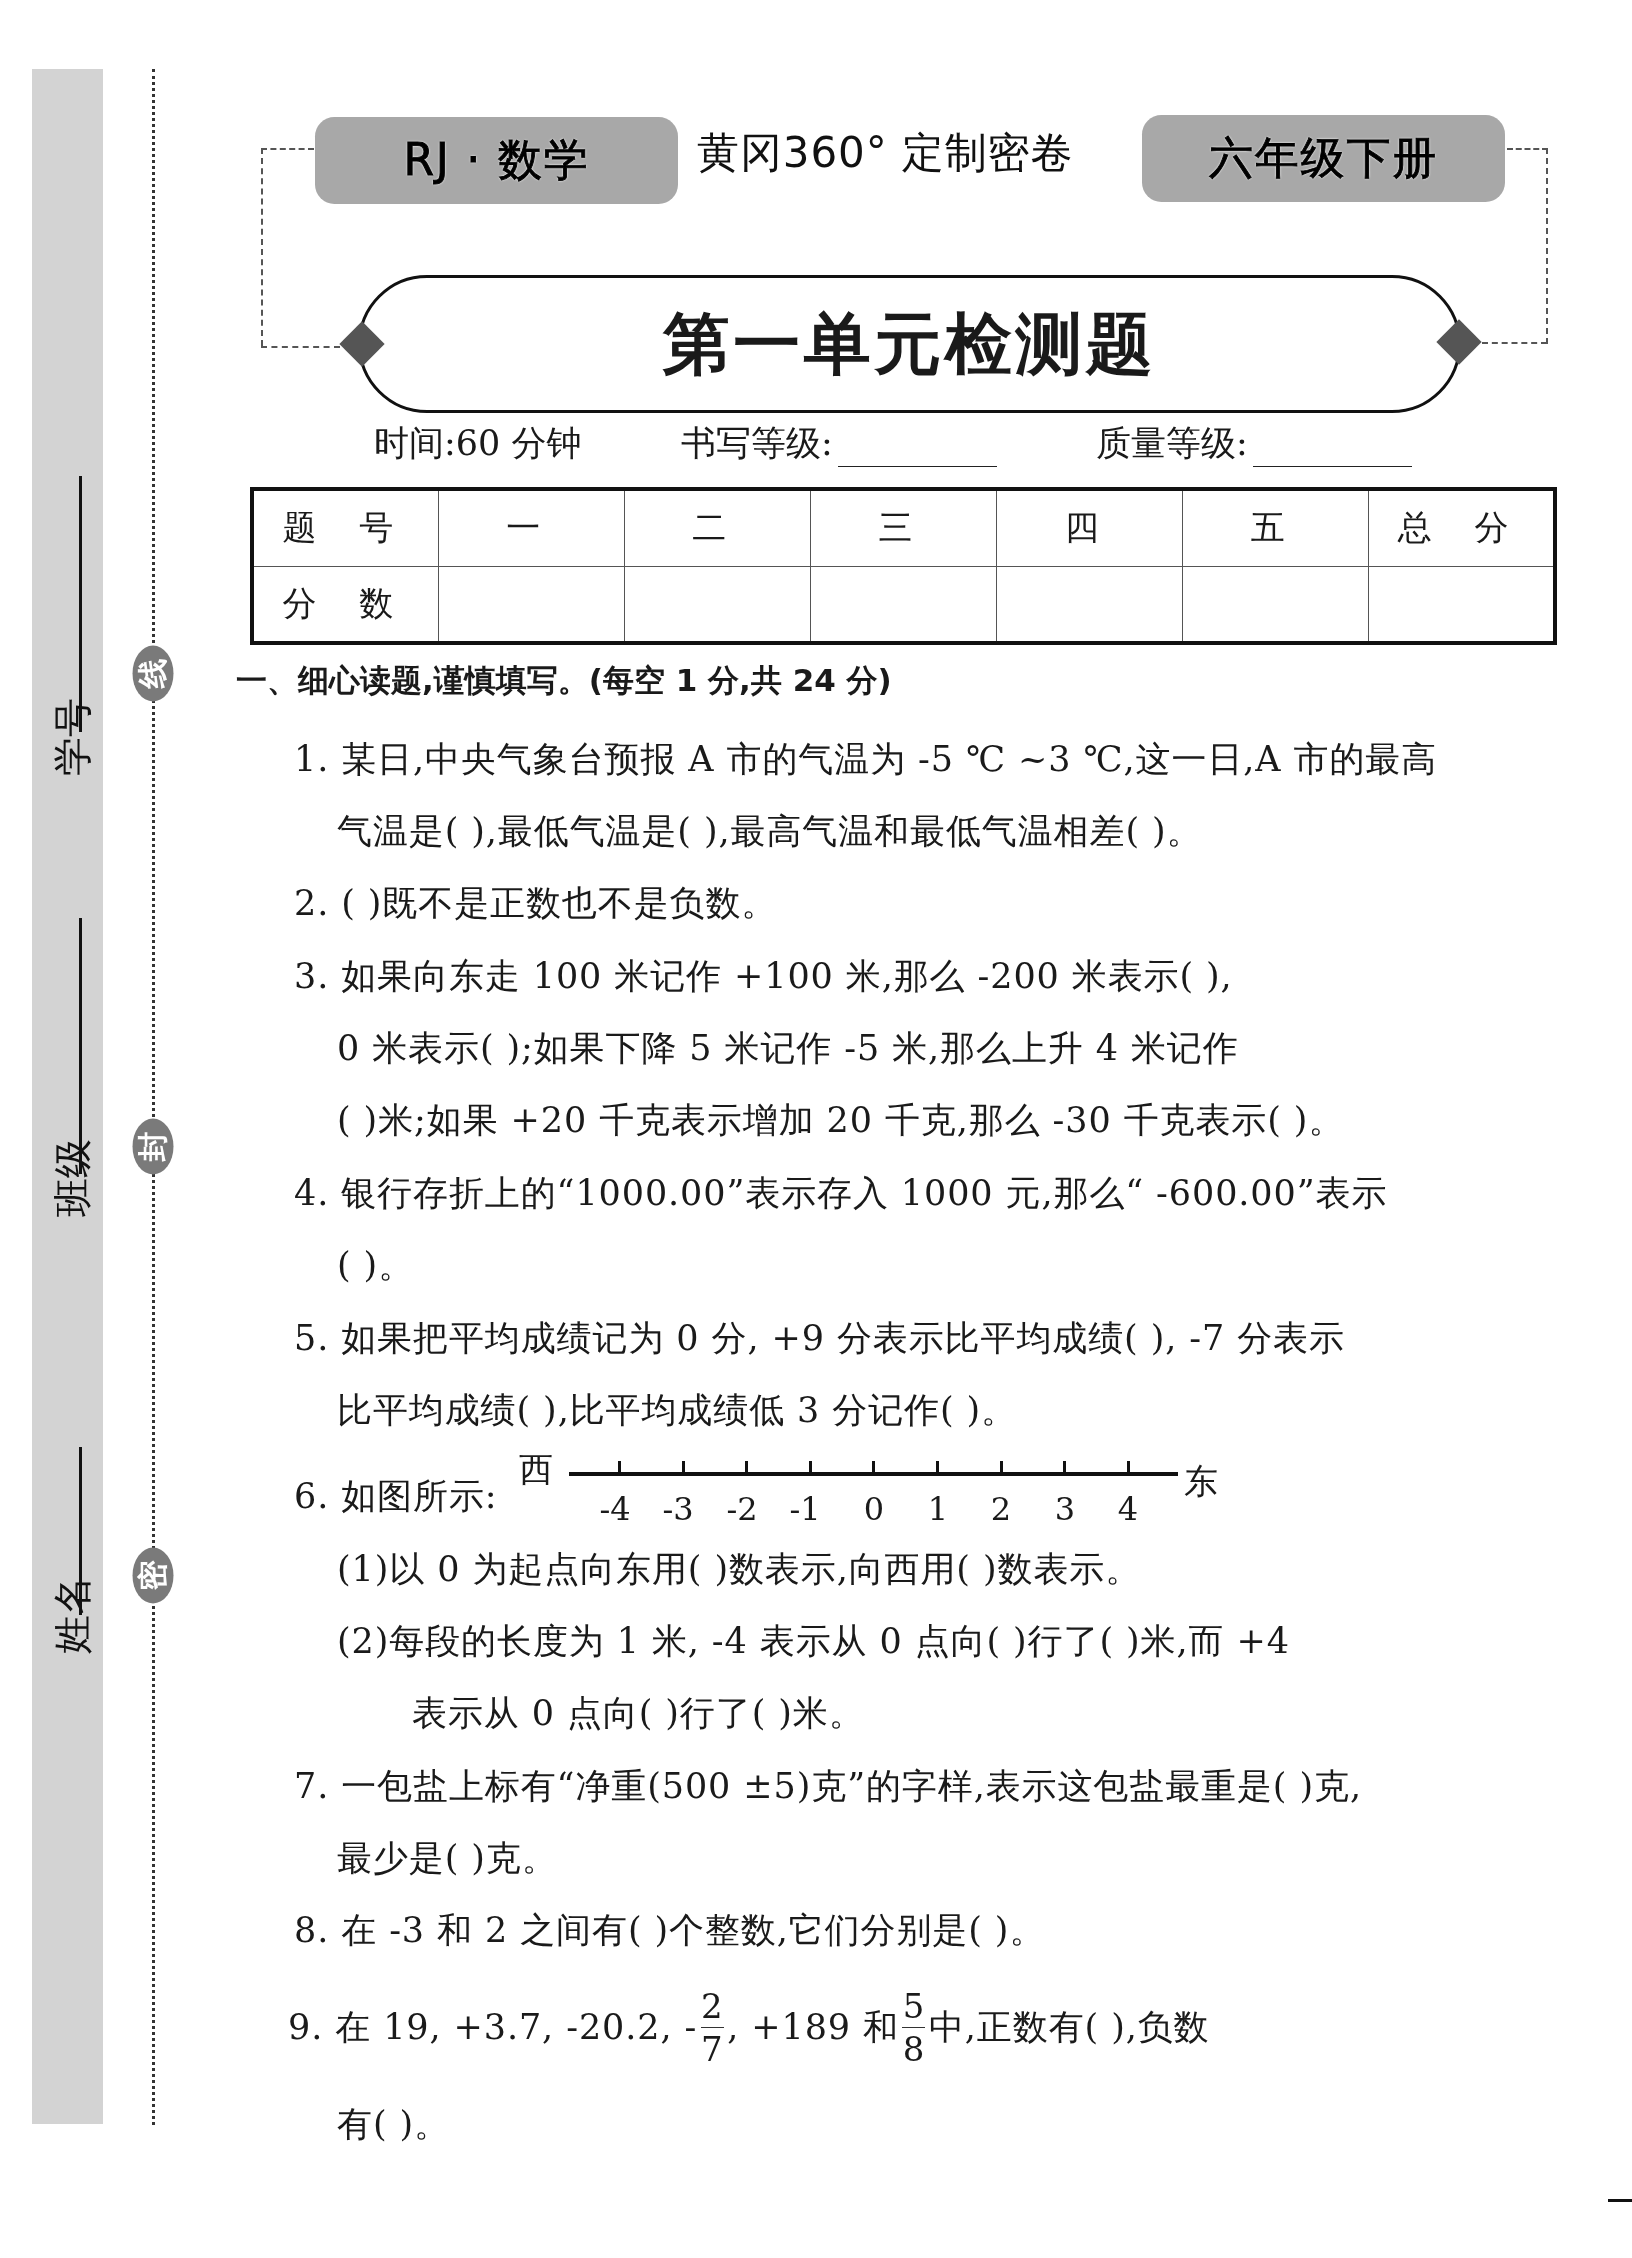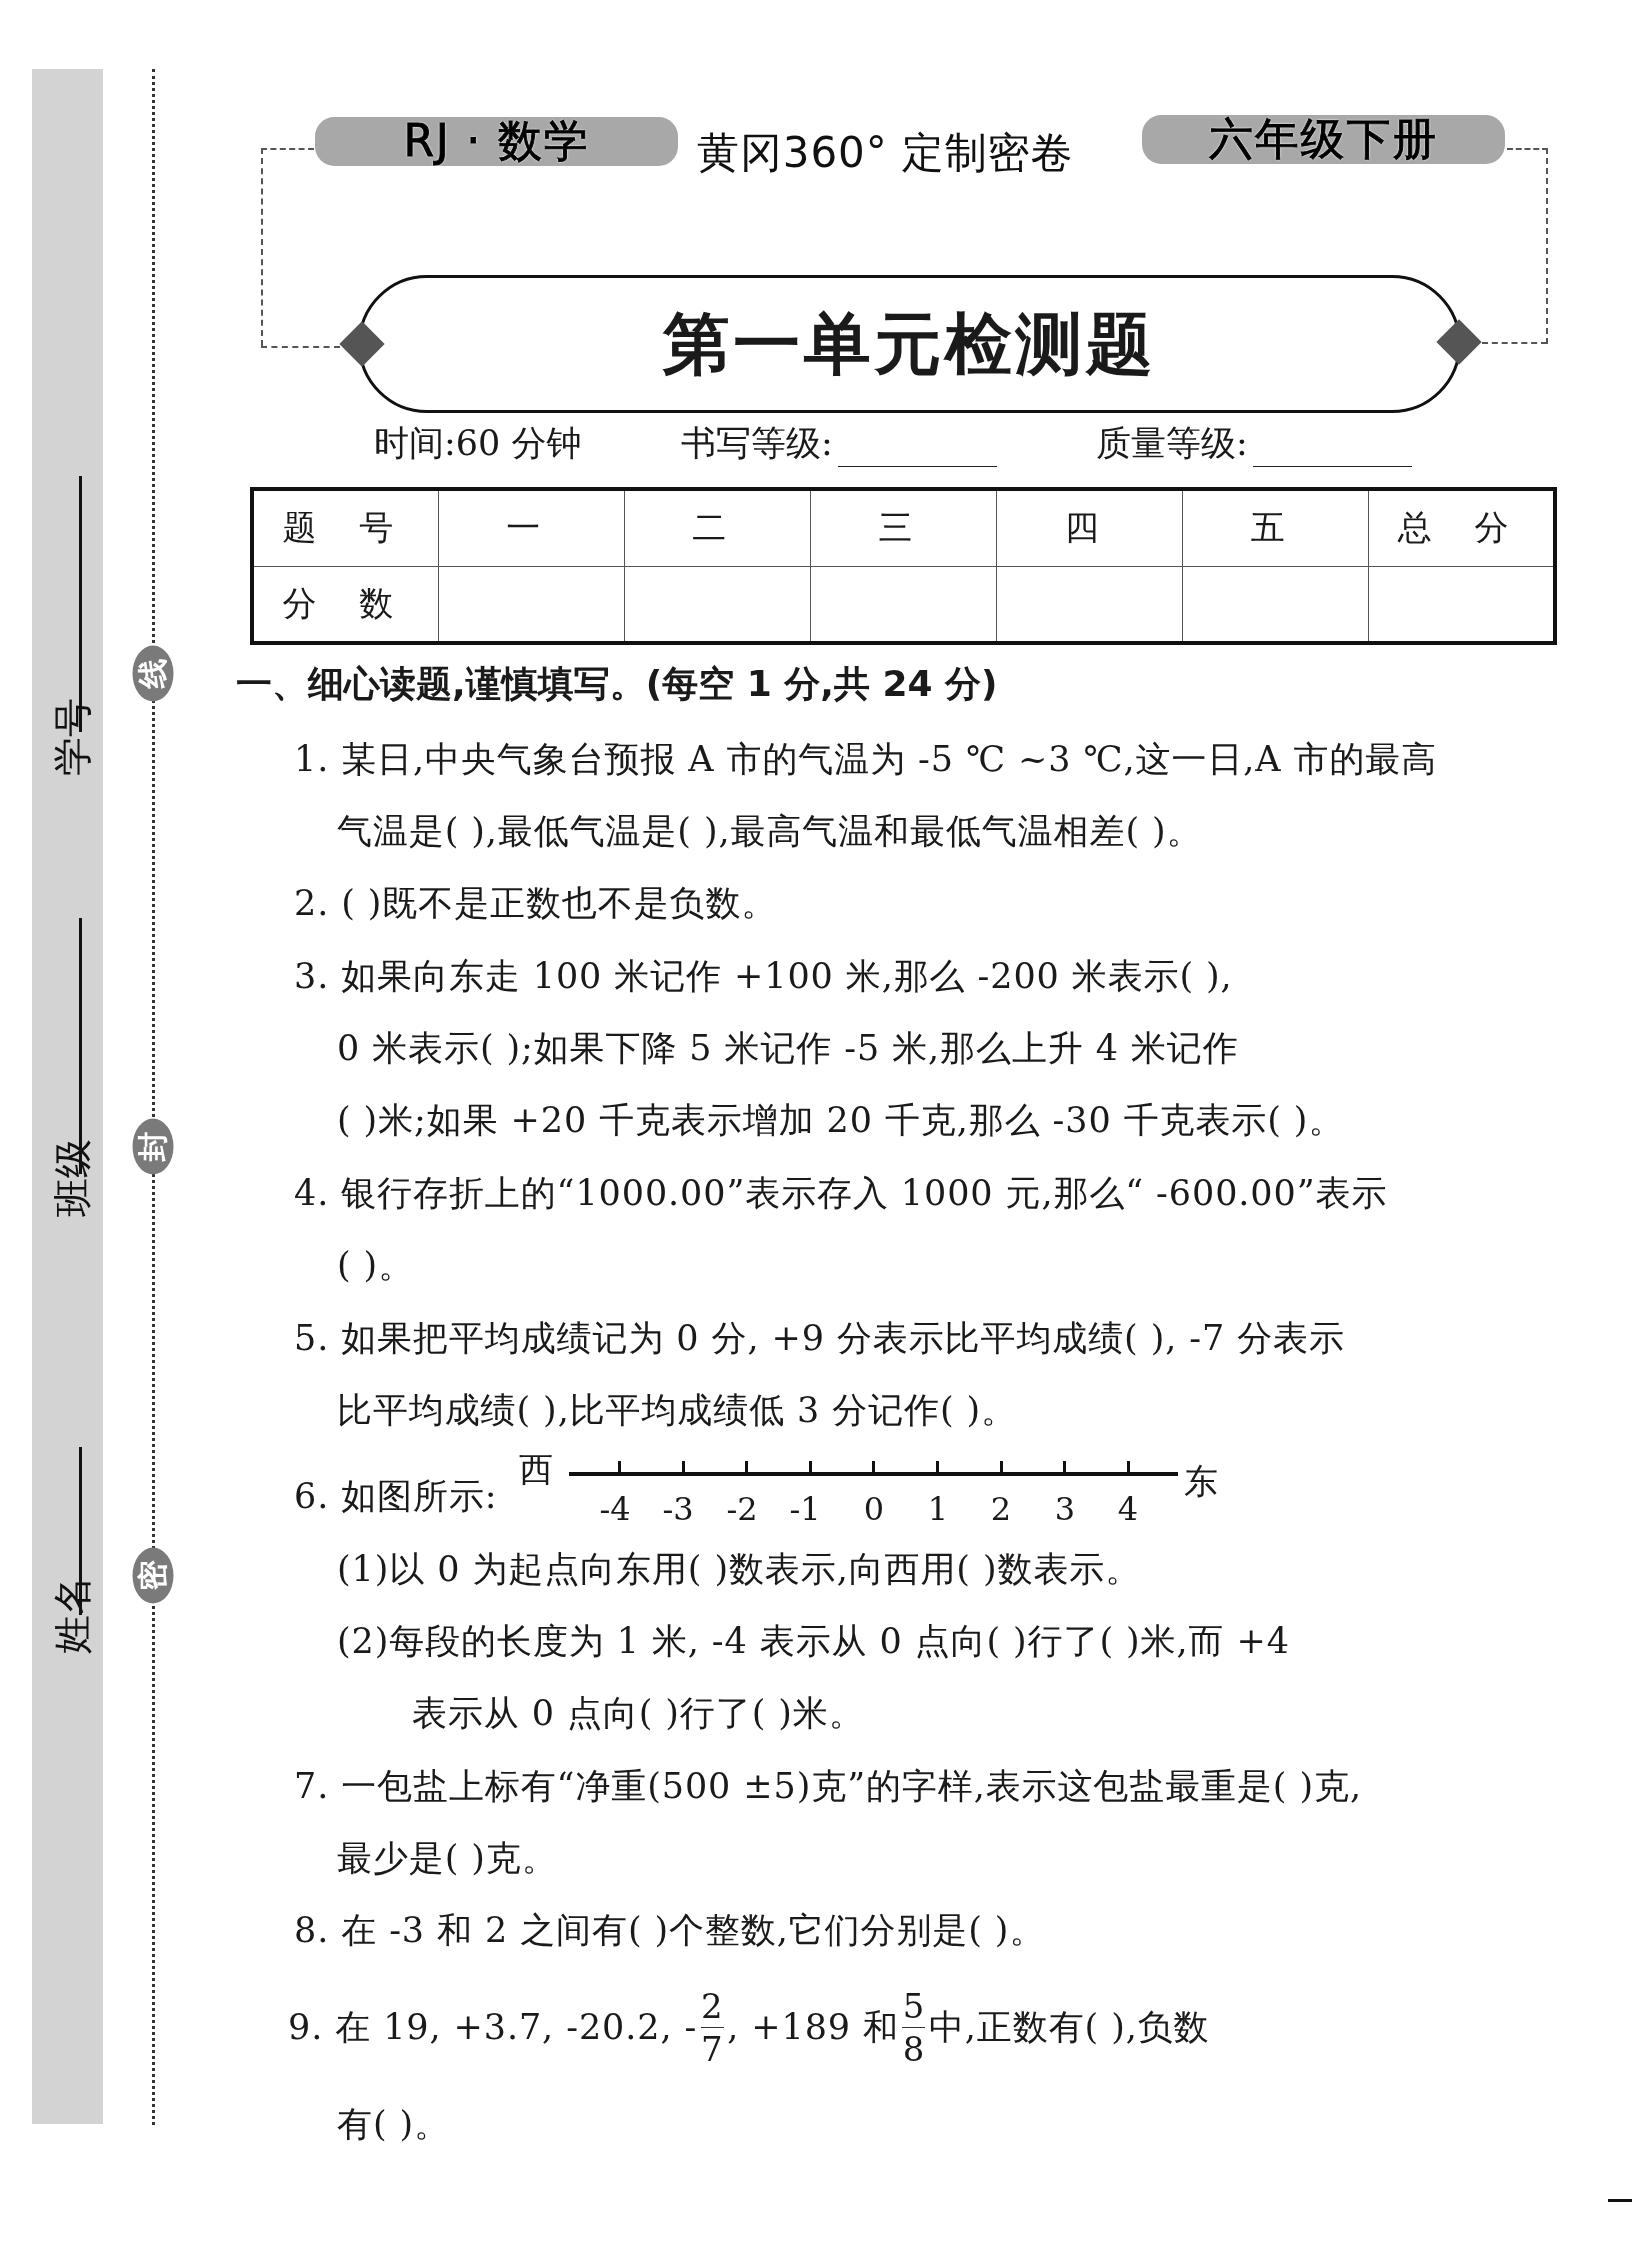--- a/index.html
+++ b/index.html
@@ -9,37 +9,37 @@
   
   .strip { left:32px; top:69px; width:71px; height:2055px; background:#d3d3d3; }
   .vlabel { position:absolute; left:46px; font-family:"DejaVu Sans","Liberation Sans",sans-serif; font-size:39px; color:#111;
             transform:rotate(-90deg); transform-origin:left top; white-space:nowrap; }
   .vline { position:absolute; left:79px; width:2.6px; background:#111; }
   .dotline { left:152px; top:69px; width:0; height:2056px; border-left:3.5px dotted #333; }
   .seal { position:absolute; left:125px; width:56px; height:41px; border-radius:50%; background:#7a7a7a; color:#fff;
           font-family:"DejaVu Sans","Liberation Sans",sans-serif; font-size:30px; font-weight:bold; display:flex; align-items:center; justify-content:center;
           transform:rotate(-90deg); }
   
-  .pill { background:#a8a8a8; border-radius:19.4px; height:49px; display:flex; align-items:center; justify-content:center;
+  .pill { background:#a8a8a8; border-radius:19.4px; height:87px; display:flex; align-items:center; justify-content:center;
           font-family:"DejaVu Sans","Liberation Sans",sans-serif; font-size:44px; color:#000; -webkit-text-stroke:0.9px #000; text-shadow:0 0 2.6px #fff, 0 0 1.8px #fff; letter-spacing:1.8px; }
   .brand { font-family:"DejaVu Sans","Liberation Sans",sans-serif; font-size:42px; color:#111; white-space:nowrap; letter-spacing:0.9px; }
   .dash-h { height:0; border-top:2.6px dashed #555; }
   .dash-v { width:0; border-left:2.6px dashed #555; }
   .capsule { left:358px; top:275px; width:1103px; height:138px; border:3.5px solid #111; border-radius:69px / 69px; box-sizing:border-box; }
   .capsule-title { left:358px; top:275px; width:1103px; height:138px; display:flex; align-items:center; justify-content:center;
                    font-family:"DejaVu Serif","Liberation Serif",serif; font-size:67px; font-weight:bold; letter-spacing:3.5px; }
   .diamond { width:32px; height:32px; background:#555; transform:rotate(45deg); }
   .info { top:420px; font-size:35px; white-space:nowrap; }
   .blank-line { display:inline-block; width:159px; border-bottom:1.8px solid #222; height:30px; vertical-align:bottom; margin-left:5.3px; }
   
   table.score { position:absolute; left:250px; top:487px; width:1307px; height:158px; border-collapse:collapse; border:4.4px solid #111; }
   table.score td { border:1.8px solid #555; text-align:center; font-size:34px; letter-spacing:16px; width:14.28%; }
   
   .q { position:absolute; font-size:35px; white-space:nowrap; letter-spacing:0.9px; }
-  .sec { position:absolute; left:236px; top:660px; font-family:"DejaVu Sans","Liberation Sans",sans-serif; font-weight:bold; font-size:36px; white-space:nowrap; }
+  .sec { position:absolute; left:236px; top:660px; font-family:"DejaVu Sans","Liberation Sans",sans-serif; font-weight:bold; font-size:31px; white-space:nowrap; }
   .numline { position:absolute; left:569px; top:1472px; width:609px; height:3.5px; background:#111; }
   .tick { position:absolute; top:-10.6px; width:2.6px; height:12.4px; background:#111; }
   .ticklabel { position:absolute; top:17.6px; font-size:32px; transform:translateX(-50%); white-space:nowrap; }
   .frac { display:inline-flex; flex-direction:column; align-items:center; vertical-align:middle; font-size:34px; line-height:1; margin:0 3.5px; }
   .frac .bar { width:23px; height:1.8px; background:#333; margin:3.5px 0; }
   .page-mark { right:0; bottom:56px; width:25px; height:3.5px; background:#111; }
 </style>
 </head>
 <body>
 

